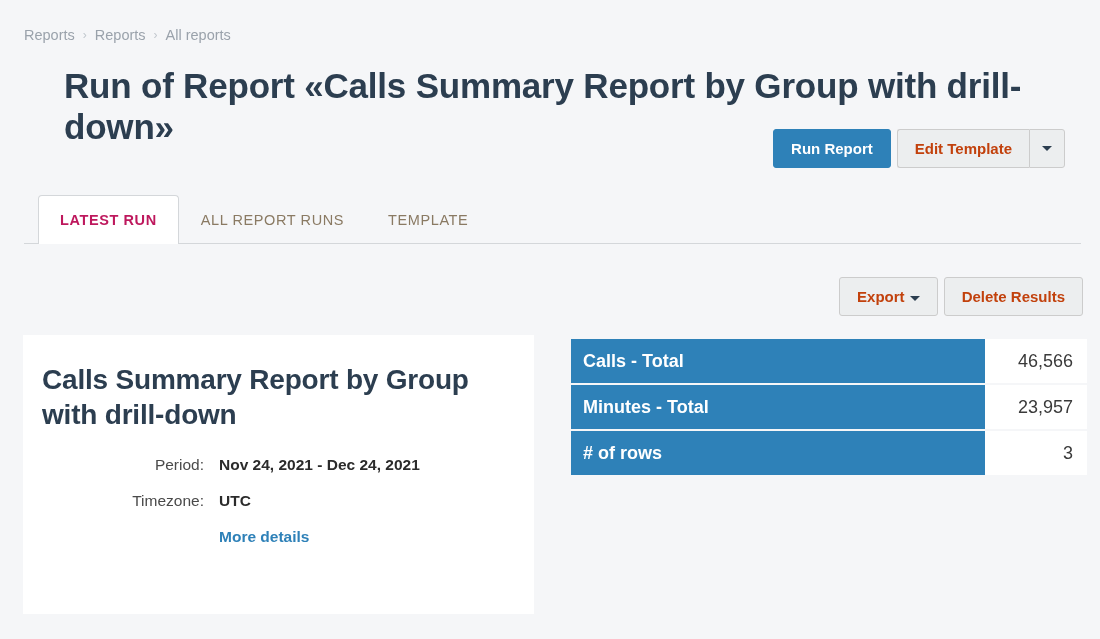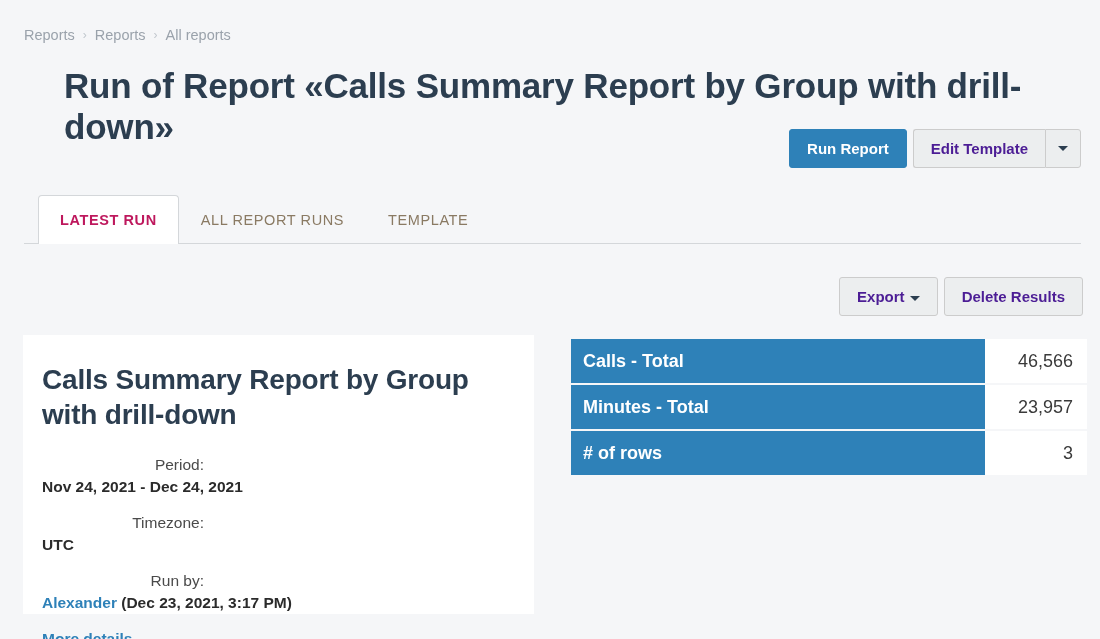--- a/index.html
+++ b/index.html
@@ -47,33 +47,33 @@
     line-height: 41px;
     font-weight: 600;
     color: #2c3e50;
     letter-spacing: -0.2px;
     margin-left: 40px;
   }
 
   
   .top-actions {
     position: absolute;
-    right: 19px;
+    right: 35px;
     top: 129px;
     display: flex;
     align-items: flex-start;
   }
   .btn {
     font-family: "Liberation Sans", sans-serif;
     font-size: 15px;
     font-weight: bold;
     border-radius: 3px;
     border: 1px solid #ccc;
     background: #eceeef;
-    color: #4c1d95;
+    color: #c2410c;
     padding: 0 17px;
     height: 39px;
     line-height: 37px;
     box-sizing: border-box;
     cursor: pointer;
     white-space: nowrap;
   }
   .btn-primary {
     background: #2e81b8;
     border-color: #2e81b8;
@@ -172,21 +172,20 @@
     font-weight: 600;
     color: #2c3e50;
     letter-spacing: -0.2px;
     margin: 4px 0 22px 0;
   }
   .detail-row {
     display: flex;
     margin-bottom: 14px;
     font-size: 15.5px;
     line-height: 22px;
-    flex-direction: column;
   }
   .detail-label {
     width: 177px;
     text-align: right;
     padding-right: 15px;
     box-sizing: border-box;
     color: #4a4a4a;
     flex: 0 0 auto;
   }
   .detail-value {
@@ -274,24 +273,20 @@
   <div class="detail-row">
     <div class="detail-label">Period:</div>
     <div class="detail-value">Nov 24, 2021 - Dec 24, 2021</div>
   </div>
 
   <div class="detail-row">
     <div class="detail-label">Timezone:</div>
     <div class="detail-value">UTC</div>
   </div>
 
-  <div class="detail-row">
-    <div class="detail-label">Run by:</div>
-    <div class="detail-value"><a class="link">Alexander</a> <span>(Dec 23, 2021, 3:17 PM)</span></div>
-  </div>
 
   <div class="detail-row more">
     <div class="detail-label"></div>
     <div class="detail-value"><a class="link">More details</a></div>
   </div>
 </div>
 
 <table class="summary-table">
   <tbody>
     <tr>

